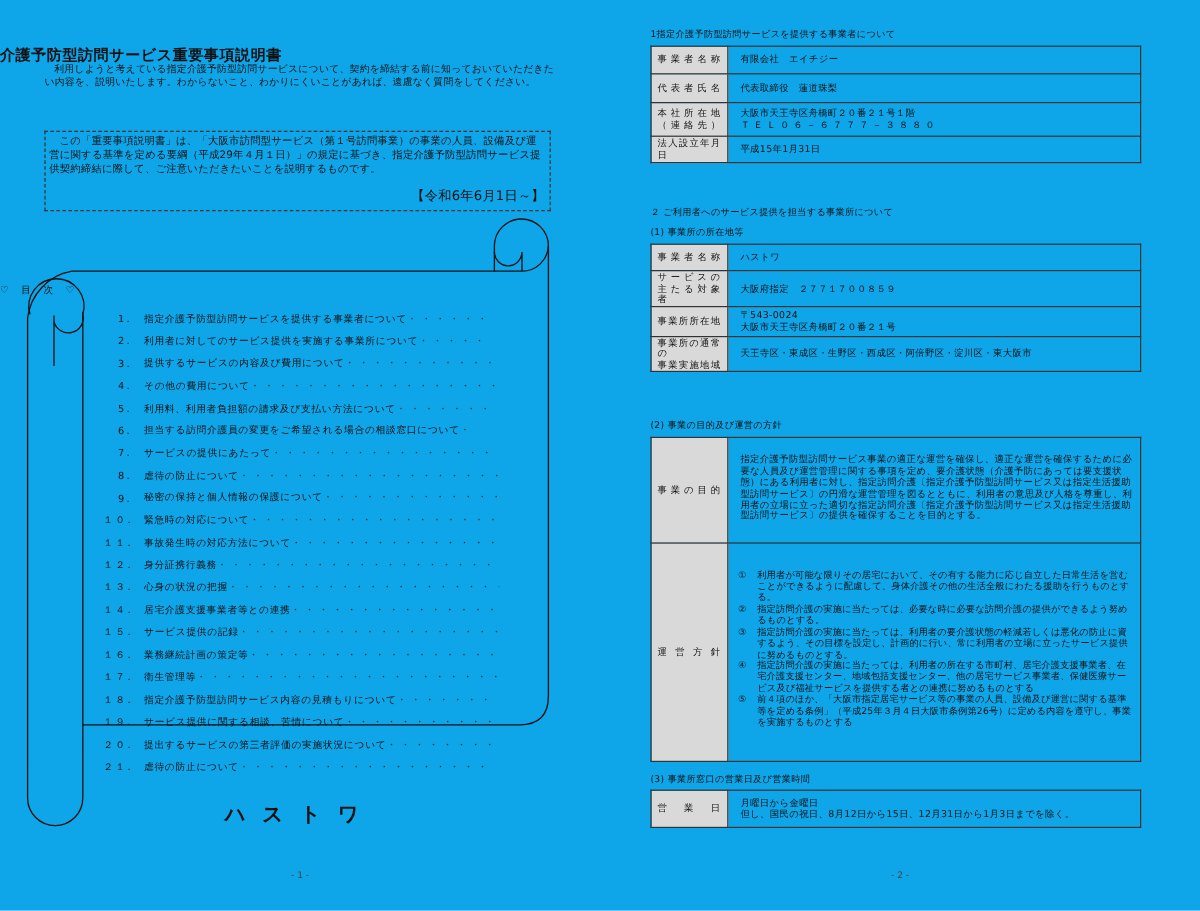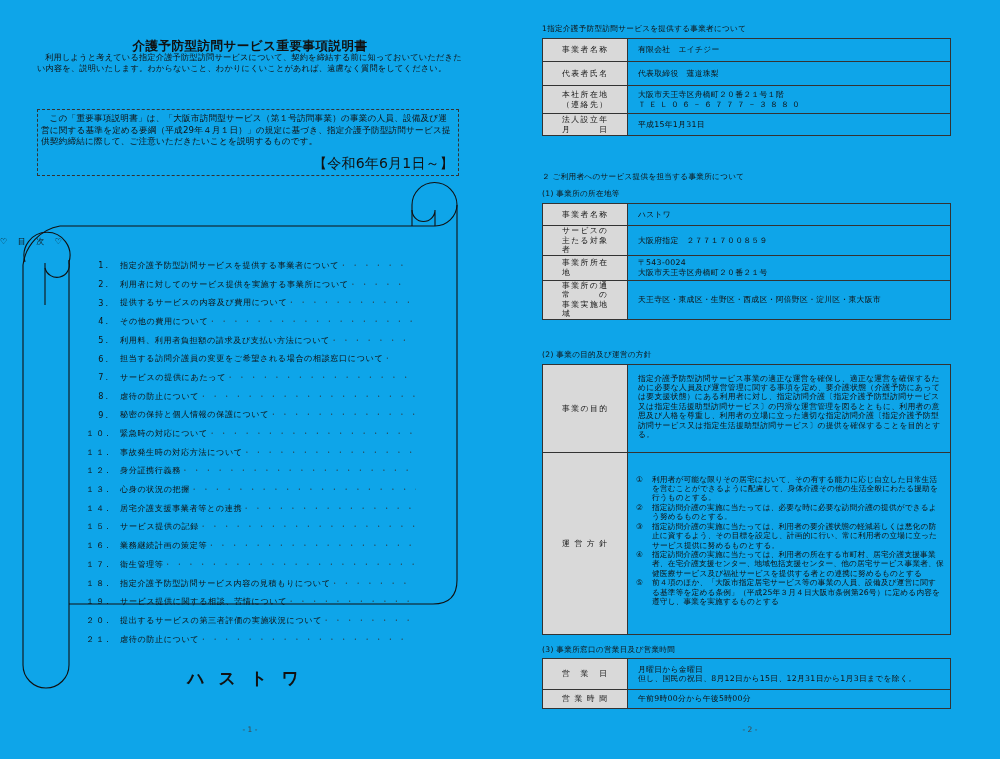--- a/index.html
+++ b/index.html
@@ -6,33 +6,33 @@
   html, body { width: 1000px; height: 759px; background: #ffffff; overflow: hidden; }
   body { position: relative; font-family: "DejaVu Sans", sans-serif; color: #111; }
 
   .page { position: absolute; top: 0; height: 759px; background: #0ea5e9; }
   #page-left { left: 0; width: 500px; }
   #page-right { left: 500px; width: 500px; }
 
   
   .doc-title {
     position: absolute; left: 0; width: 500px; top: 38px;
-    text-align: center; font-size: 12.5px; font-weight: bold; letter-spacing: 0.5px;
+    text-align: left; font-size: 12.5px; font-weight: bold; letter-spacing: 0.5px;
   }
   .intro {
     position: absolute; left: 37px; width: 425px; top: 52px;
     font-size: 8.2px; line-height: 10.5px; text-indent: 1em; letter-spacing: 0.2px;
   }
   .notice-box {
     position: absolute; left: 37px; top: 109px; width: 422px; height: 67px;
     border: 1px dashed #333; padding: 3px 3px 0 3px;
     font-size: 8.6px; line-height: 11.5px; letter-spacing: 0.2px;
   }
   .notice-text { text-indent: 1em; }
-  .notice-date { position: absolute; right: 4px; bottom: 6px; font-size: 14px; }
+  .notice-date { position: absolute; right: 4px; bottom: 6px; font-size: 11px; }
 
   .scroll-svg { position: absolute; left: 0; top: 0; width: 500px; height: 759px; pointer-events: none; }
 
   .toc-heading {
     position: absolute; left: 0; width: 500px; top: 236px;
     font-size: 8px; letter-spacing: 4px;
   }
   .toc-list { position: absolute; left: 86px; top: 256px; width: 330px; }
   .toc-item {
     display: flex; height: 18.7px; align-items: center;
@@ -51,21 +51,21 @@
   
   .sec-title { position: absolute; left: 42px; font-size: 7.6px; letter-spacing: 0.3px; }
   .sub-title { position: absolute; left: 42px; font-size: 7.6px; letter-spacing: 0.3px; }
 
   table.info {
     position: absolute; left: 42px; width: 409px;
     border-collapse: collapse; border: 1.2px solid #222;
   }
   table.info td { border: 1px solid #333; font-size: 7.8px; vertical-align: middle; }
   table.info td.lbl {
-    width: 85px; background: #d9d9d9; padding: 0 19px;
+    width: 64px; background: #d9d9d9; padding: 0 5px;
     text-align: justify; text-align-last: justify; line-height: 9.5px;
     letter-spacing: 1px;
   }
   table.info td.val { padding: 1px 10px; line-height: 9.4px; letter-spacing: 0.3px; }
   .wide { letter-spacing: 3.2px; }
   .para { font-size: 7.7px; line-height: 9.4px; letter-spacing: 0.15px; }
   .policy-item { display: flex; font-size: 7.7px; line-height: 9.4px; letter-spacing: 0.15px; }
   .policy-mark { flex: 0 0 16px; }
   .policy-text { flex: 1; }
 </style>
@@ -310,21 +310,17 @@
   <div class="sub-title" style="top:645px">(3) 事業所窓口の営業日及び営業時間</div>
   <table class="info" style="top:658px">
     <tbody>
         <tr style="height:31px">
       <td class="lbl">営業日</td>
       <td class="val">
             <div>月曜日から金曜日</div>
             <div>但し、国民の祝日、8月12日から15日、12月31日から1月3日までを除く。</div>
           </td>
     </tr>
-    <tr style="height:19px">
-      <td class="lbl">営業時間</td>
-      <td class="val">午前9時00分から午後5時00分</td>
-    </tr>
   </tbody>
     </table>
 
   <div class="page-num" style="top:725px">- 2 -</div>
 </div>
 
 </body></html>

